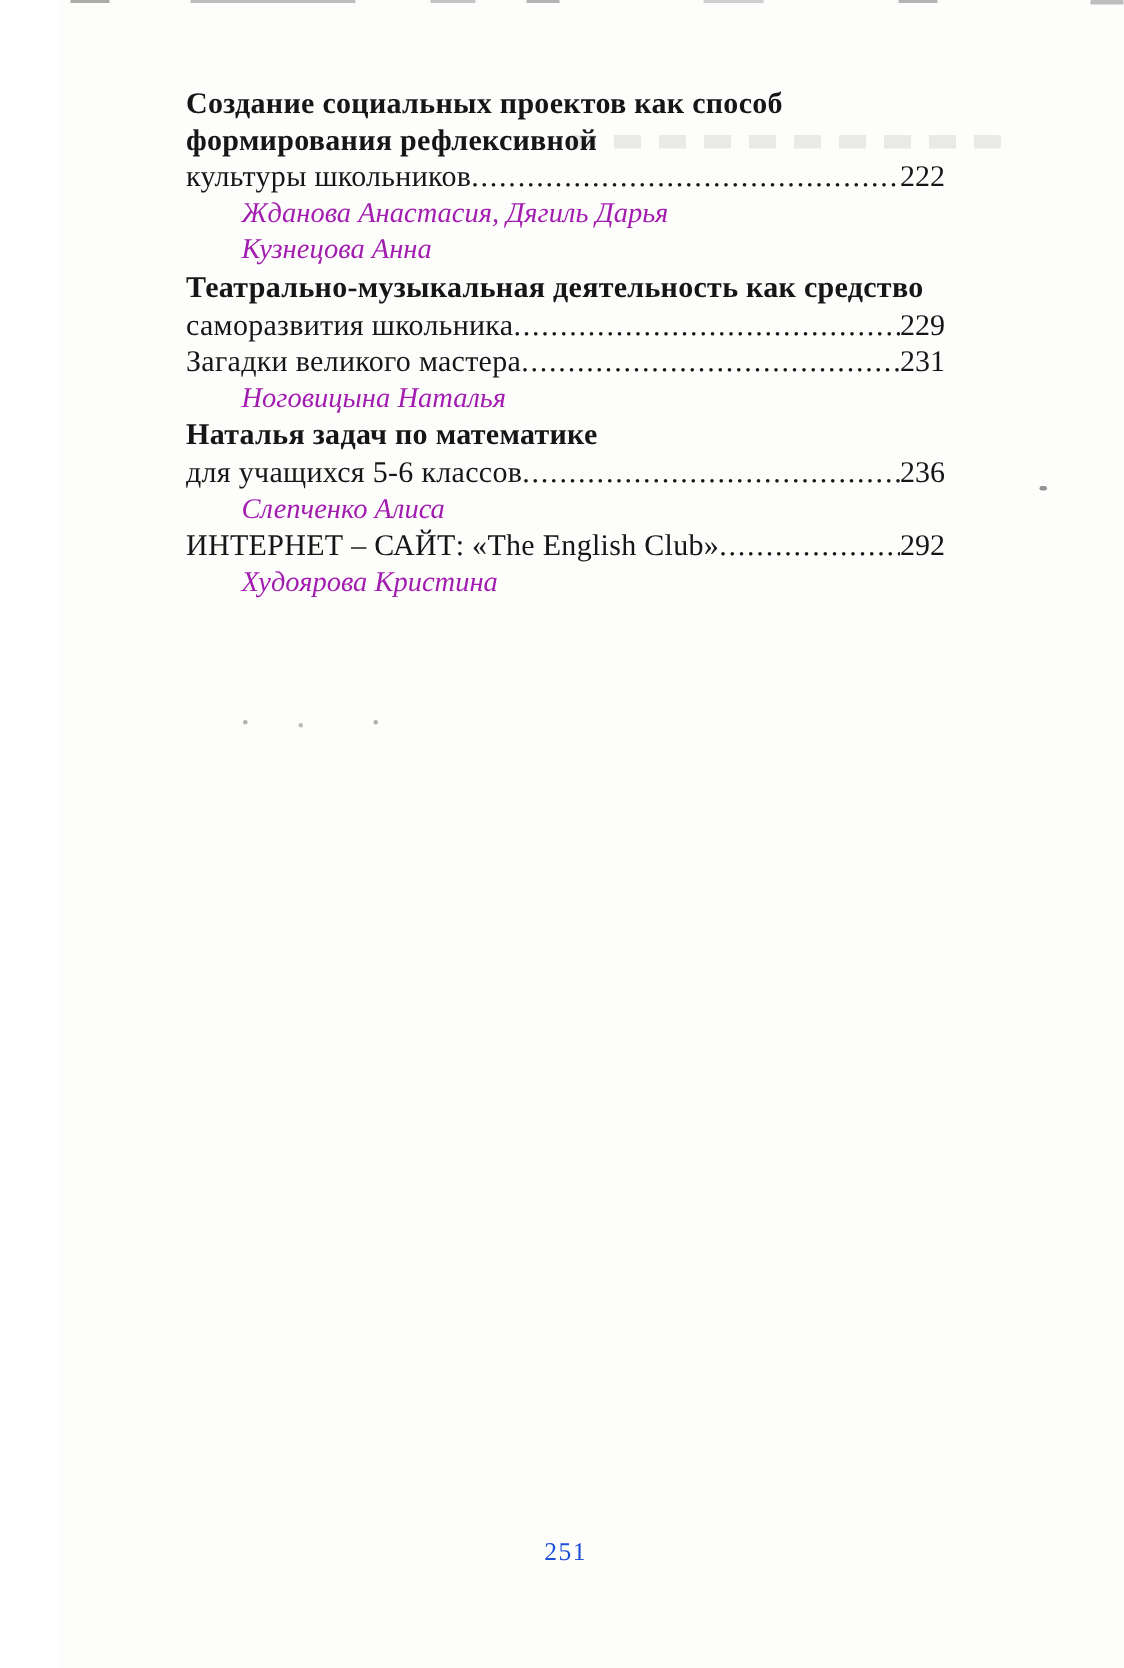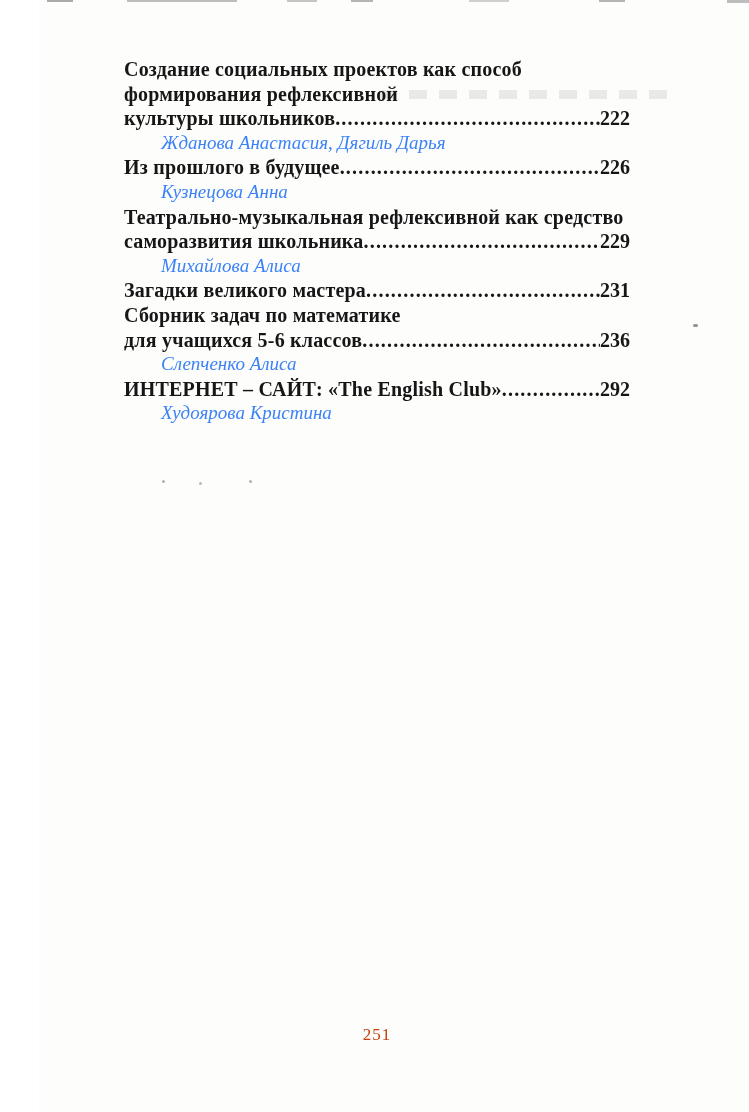--- a/index.html
+++ b/index.html
@@ -27,21 +27,21 @@
     font-size: 20px;
     line-height: 24.6px;
   }
   .title-line {
     font-weight: 700;
     white-space: nowrap;
     letter-spacing: 0.2px;
   }
   .leader-row {
     display: flex;
-    font-weight: 700;
+    font-weight: 400;
   }
   .leader-row .t-text {
     white-space: nowrap;
     letter-spacing: 0.2px;
   }
   .dots {
     flex: 1;
     min-width: 0;
     overflow: hidden;
     white-space: nowrap;
@@ -52,31 +52,31 @@
   }
   .page-ref {
     white-space: nowrap;
   }
   .authors {
     font-style: italic;
     font-weight: 400;
     font-size: 19px;
     padding-left: 37px;
     white-space: nowrap;
-    color: #3b82f6;
+    color: #a21caf;
   }
   .footer-page-number {
     position: absolute;
     left: 85px;
     top: 1025px;
     width: 506px;
     text-align: center;
     font-size: 17px;
     letter-spacing: 1px;
-    color: #c2410c;
+    color: #1d4ed8;
   }
   
   .artifact { position: absolute; pointer-events: none; }
   .top-edge-1 { left: 8px;   top: 0; width: 26px;  height: 2px; background: rgba(70,70,72,0.45); }
   .top-edge-2 { left: 88px;  top: 0; width: 110px; height: 2px; background: rgba(70,70,72,0.35); }
   .top-edge-3 { left: 248px; top: 0; width: 30px;  height: 2px; background: rgba(70,70,72,0.30); }
   .top-edge-4 { left: 312px; top: 0; width: 22px;  height: 2px; background: rgba(70,70,72,0.40); }
   .top-edge-5 { left: 430px; top: 0; width: 40px;  height: 2px; background: rgba(70,70,72,0.25); }
   .top-edge-6 { left: 560px; top: 0; width: 26px;  height: 2px; background: rgba(70,70,72,0.40); }
   .top-edge-7 { left: 688px; top: 0; width: 61px;  height: 3px; background: rgba(70,70,72,0.35); }
@@ -114,45 +114,40 @@
         <div class="title-line">Создание социальных проектов как способ</div>
         <div class="title-line">формирования рефлексивной</div>
         <div class="leader-row">
           <span class="t-text">культуры школьников</span>
           <span class="dots"></span>
           <span class="page-ref">222</span>
         </div>
         <div class="authors">Жданова Анастасия, Дягиль Дарья</div>
       </div>
       <div>
-        <div class="leader-row">
-          <span class="t-text">Из прошлого в будущее</span>
-          <span class="dots"></span>
-          <span class="page-ref">226</span>
-        </div>
         <div class="authors">Кузнецова Анна</div>
       </div>
       <div>
-        <div class="title-line">Театрально-музыкальная рефлексивной как средство</div>
+        <div class="title-line">Театрально-музыкальная деятельность как средство</div>
         <div class="leader-row">
           <span class="t-text">саморазвития школьника</span>
           <span class="dots"></span>
           <span class="page-ref">229</span>
         </div>
-        <div class="authors">Михайлова Алиса</div>
       </div>
       <div>
         <div class="leader-row">
           <span class="t-text">Загадки великого мастера</span>
           <span class="dots"></span>
           <span class="page-ref">231</span>
         </div>
+        <div class="authors">Ноговицына Наталья</div>
       </div>
       <div>
-        <div class="title-line">Сборник задач по математике</div>
+        <div class="title-line">Наталья задач по математике</div>
         <div class="leader-row">
           <span class="t-text">для учащихся 5-6 классов</span>
           <span class="dots"></span>
           <span class="page-ref">236</span>
         </div>
         <div class="authors">Слепченко Алиса</div>
       </div>
       <div>
         <div class="leader-row">
           <span class="t-text">ИНТЕРНЕТ – САЙТ: «The English Club»</span>

